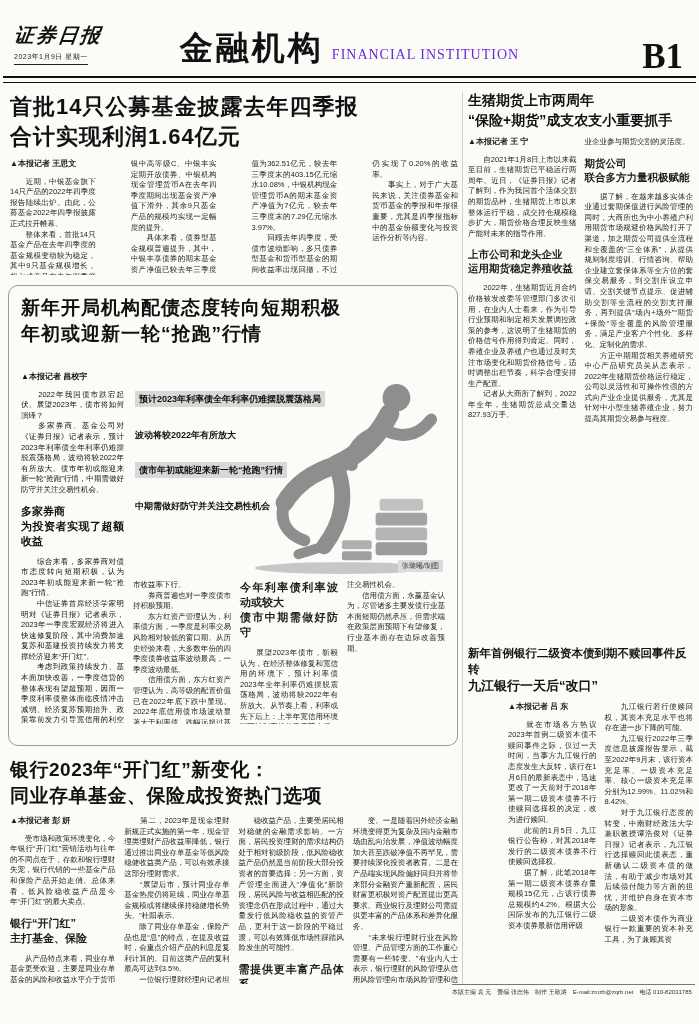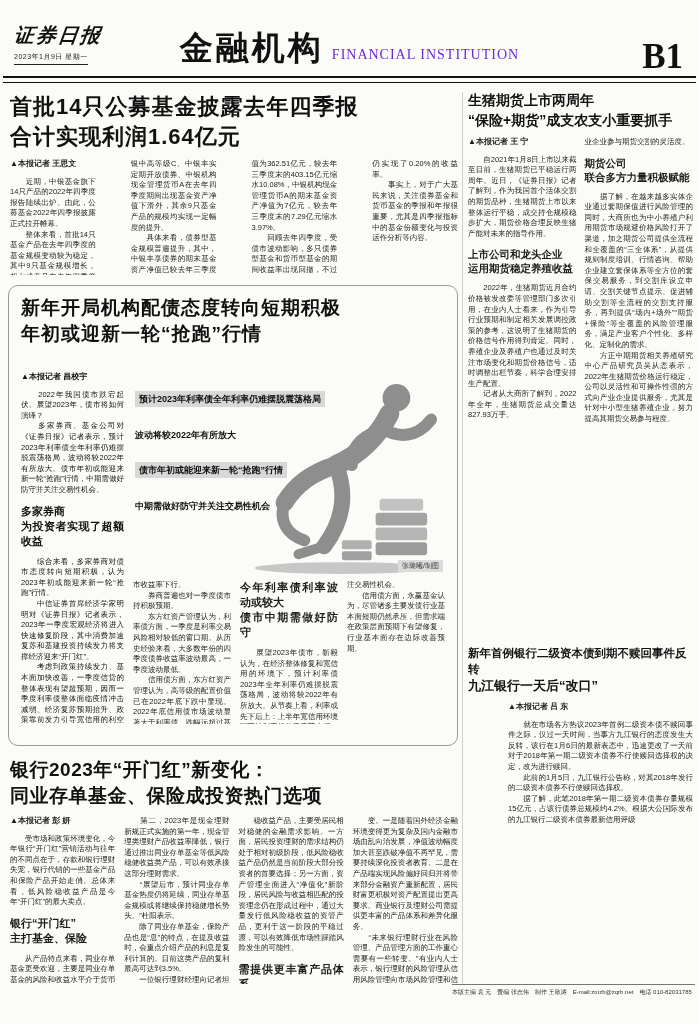--- a/index.html
+++ b/index.html
@@ -205,18 +205,22 @@
   <section class="jj">
     <h2 class="headA">新年首例银行二级资本债到期不赎回事件反转</h2>
     <h2 class="headB">九江银行一天后“改口”</h2>
     <div class="cols">
       <div class="col">
         <div class="byline">▲本报记者 吕 东</div>
         <div class="coltext">　　就在市场各方热议2023年首例二级资本债不赎回事件之际，仅过一天时间，当事方九江银行的态度发生大反转，该行在1月6日的最新表态中，迅速更改了一天前对于2018年第一期二级资本债券不行使赎回选择权的决定，改为进行赎回。
 　　此前的1月5日，九江银行公告称，对其2018年发行的二级资本债券不行使赎回选择权。
 　　据了解，此笔2018年第一期二级资本债券存量规模15亿元，占该行债券总规模约4.2%。根据大公国际发布的九江银行二级资本债券最新信用评级</div>
       </div>
+      <div class="col coltext">　　九江银行若行使赎回权，其资本充足水平也将存在进一步下降的可能。
+　　九江银行2022年三季度信息披露报告显示，截至2022年9月末，该行资本充足率、一级资本充足率、核心一级资本充足率分别为12.99%、11.02%和8.42%。
+　　对于九江银行态度的转变，中南财经政法大学兼职教授谭浩俊对《证券日报》记者表示，九江银行选择赎回此债表态，重新确认二级资本债的做法，有助于减少市场对其后续偿付能力等方面的担忧，并维护自身在资本市场的形象。
+　　二级资本债作为商业银行一款重要的资本补充工具，为了兼顾其资</div>
     </div>
   </section>
 
   <div class="footer">本版主编 袁 元　责编 张志伟　制作 王敬涛　E-mail:zmzb@zqrb.net　电话 010-82031785</div>
 
 </div>
 
 </body></html>

